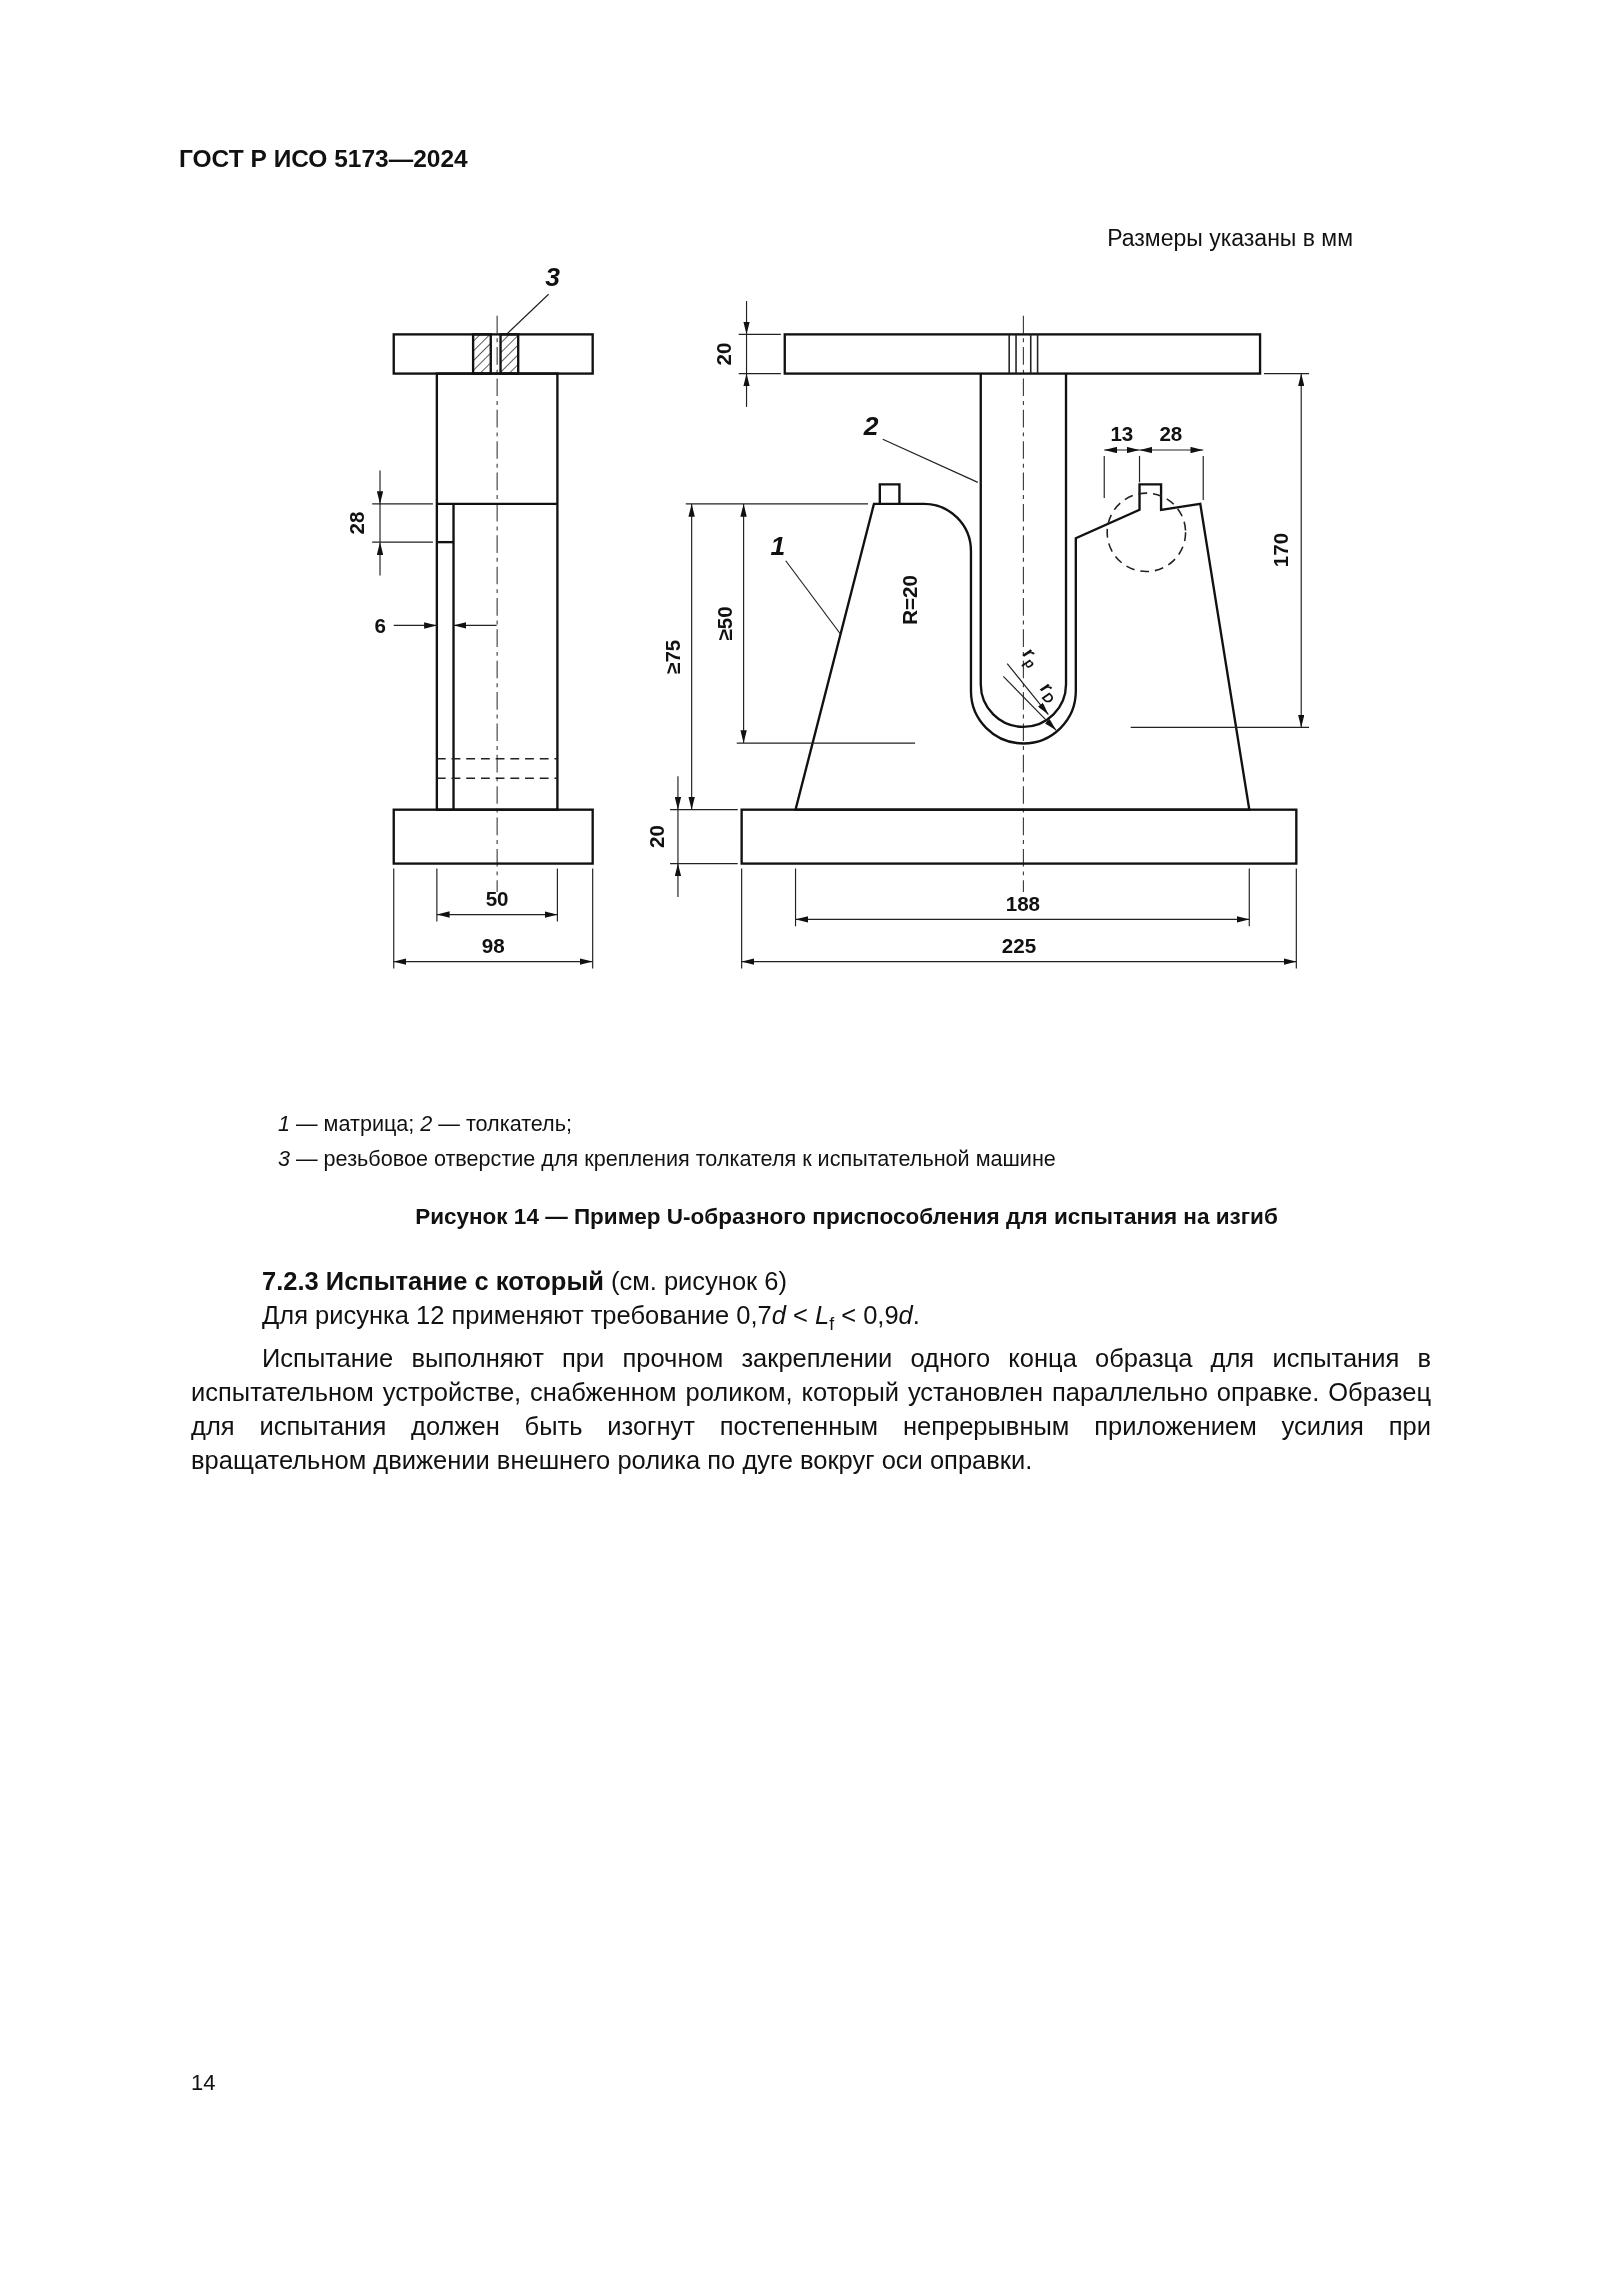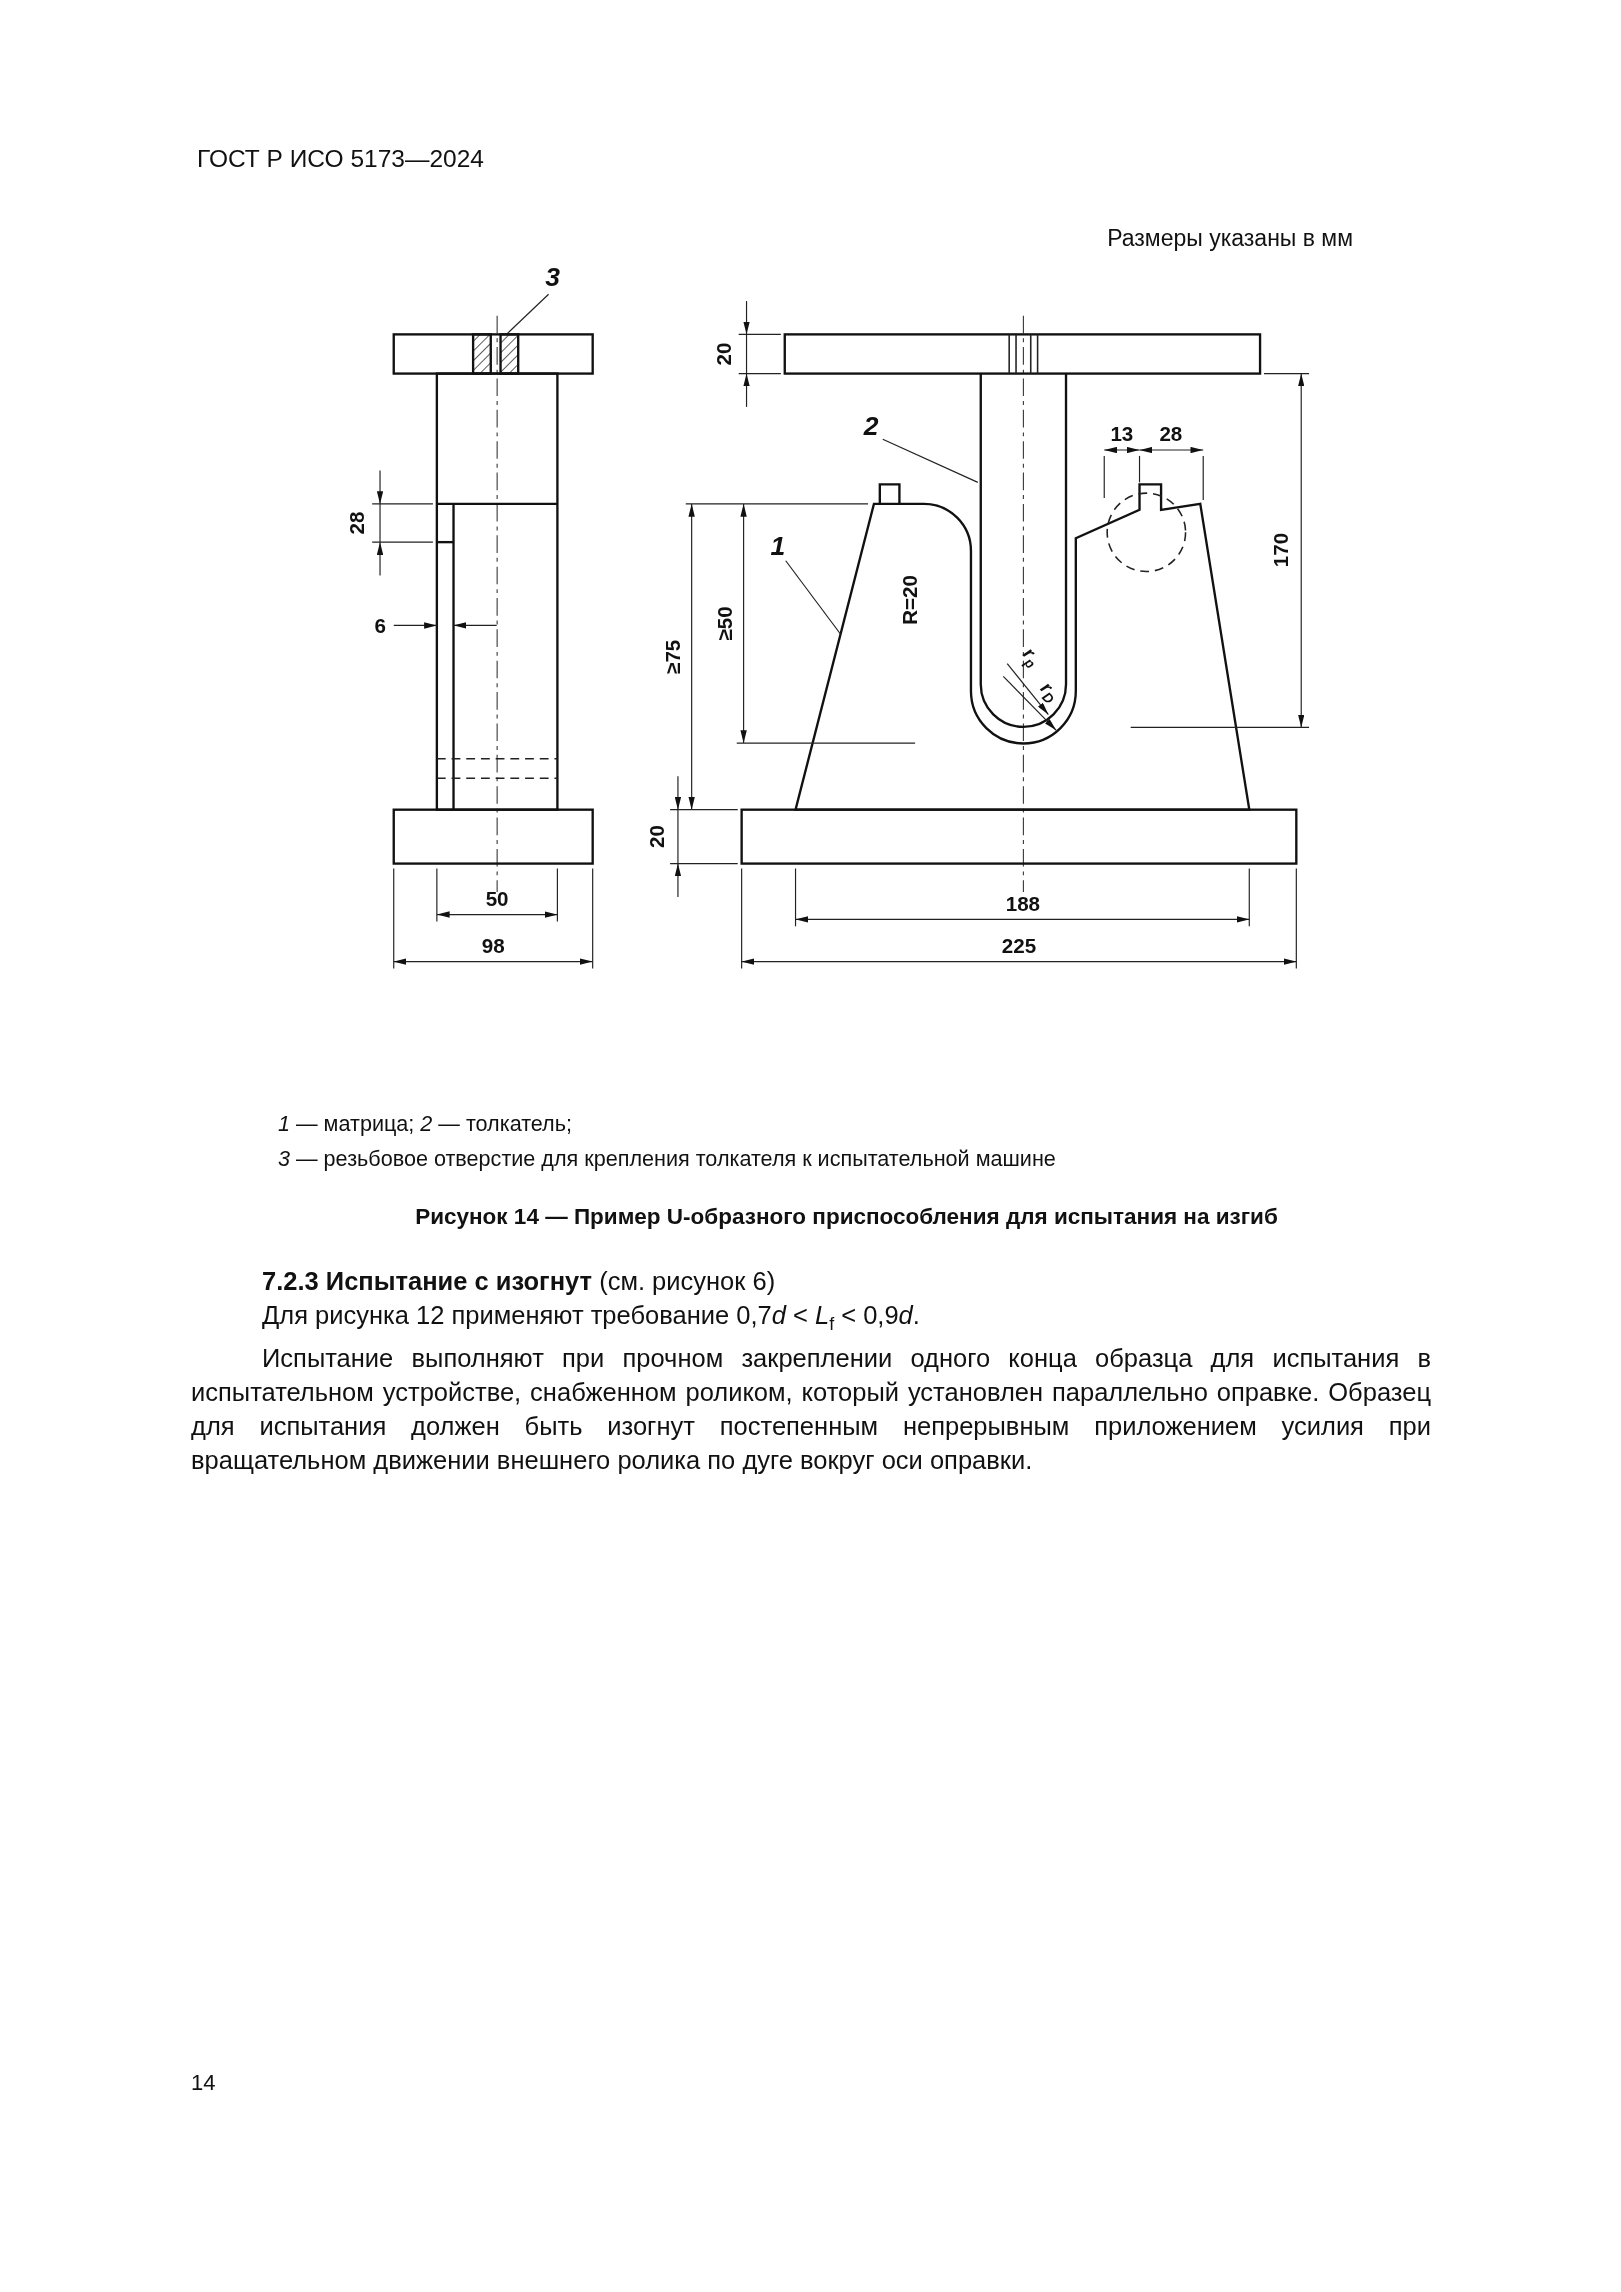--- a/index.html
+++ b/index.html
@@ -1,21 +1,21 @@
 <!DOCTYPE html>
 <html><head>
 <meta charset="utf-8">
 <style>
   html,body { margin:0; padding:0; background:#e8e8e8; }
   .page {
     position:relative; width:1621px; height:2293px; margin:0 auto;
     background:#ffffff; font-family:"Liberation Sans", sans-serif; color:#111;
     overflow:hidden;
   }
-  .doc-code { position:absolute; left:197px; top:145px; font-size:24.5px; font-weight:400; }
+  .doc-code { position:absolute; left:179px; top:145px; font-size:24.5px; font-weight:700; }
   .units-note { position:absolute; right:268px; top:225px; font-size:23px; }
   .figure-svg { position:absolute; left:278px; top:206px; }
 
   svg text { font-family:"Liberation Sans", sans-serif; fill:#111; }
   .obj  { stroke:#111; stroke-width:2.4; fill:none; }
   .thin { stroke:#222; stroke-width:1.2; fill:none; }
   .thin2{ stroke:#222; stroke-width:1.6; fill:none; }
   .hid  { stroke:#222; stroke-width:1.6; stroke-dasharray:9 6; fill:none; }
   .cl   { stroke:#333; stroke-width:1.1; stroke-dasharray:18 5 4 5; fill:none; }
   .hatchfill { fill:url(#hatch); }
@@ -199,21 +199,21 @@
   </svg>
 
   <div class="legend-block">
     <div><i>1</i><span> — матрица; </span><i>2</i><span> — толкатель;</span></div>
     <div><i>3</i><span> — резьбовое отверстие для крепления толкателя к испытательной машине</span></div>
   </div>
 
   <div class="figure-title">Рисунок 14 — Пример U-образного приспособления для испытания на изгиб</div>
 
   <div class="body-block">
-    <p><span class="bold">7.2.3 Испытание с изогнут</span><span> (см. рисунок 6)</span></p>
+    <p><span class="bold">7.2.3 Испытание с который</span><span> (см. рисунок 6)</span></p>
     <p><span>Для рисунка 12 применяют требование 0,7</span><i>d</i><span> &lt; </span><i>L</i><sub class="f">f</sub><span> &lt; 0,9</span><i>d</i><span>.</span></p>
     <p class="para-just">Испытание выполняют при прочном закреплении одного конца образца для испытания в испытательном устройстве, снабженном роликом, который установлен параллельно оправке. Образец для испытания должен быть изогнут постепенным непрерывным приложением усилия при вращательном движении внешнего ролика по дуге вокруг оси оправки.</p>
   </div>
 
   <div class="page-num">14</div>
 
 </div>
 
 
 </body></html>

